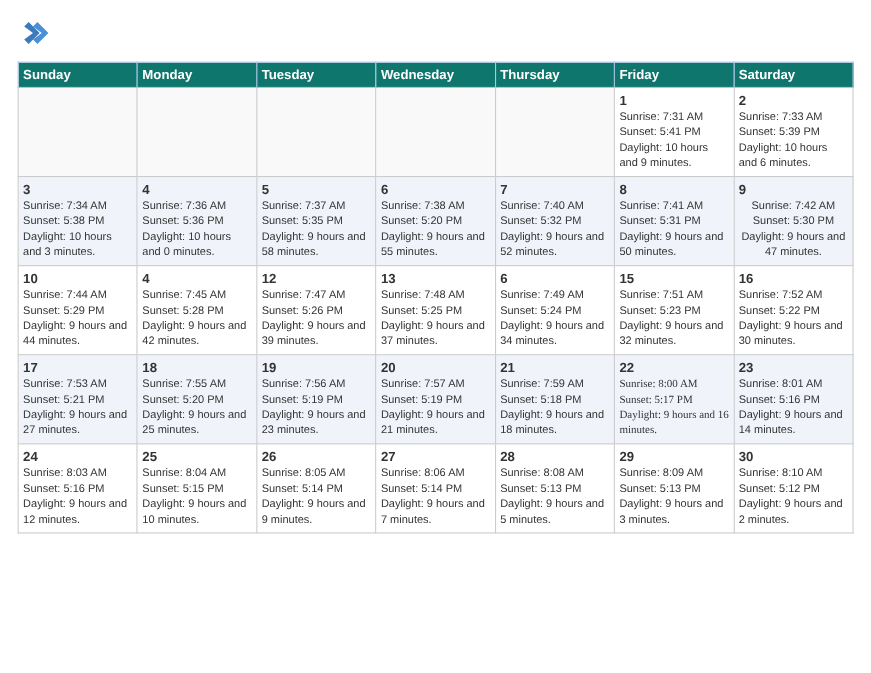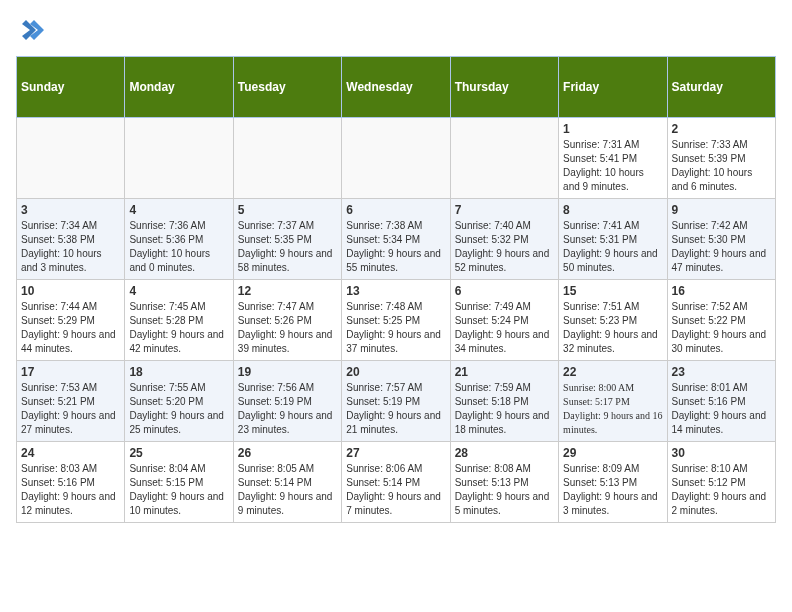--- a/index.html
+++ b/index.html
@@ -39,25 +39,25 @@
     .subtitle {
       font-size: 14px;
       color: #555;
     }
     table {
       width: 100%;
       border-collapse: collapse;
       table-layout: fixed;
     }
     thead tr th {
-      background-color: #4d7c0f;
+      background-color: #0f766e;
       color: #fff;
       font-size: 12px;
       font-weight: bold;
-      padding: 23px 4px;
+      padding: 4px 4px;
       text-align: left;
       border: 1px solid #aac5e8;
     }
     tbody tr td {
       border: 1px solid #ccc;
       vertical-align: top;
       padding: 4px 4px 4px 4px;
       font-size: 10.5px;
       color: #333;
       background: #fff;
@@ -149,38 +149,38 @@
           </td>
           <td>
             <span class="day-number">5</span>
             <div class="day-info" style="white-space: pre-line;">Sunrise: 7:37 AM
 Sunset: 5:35 PM
 Daylight: 9 hours and 58 minutes.</div>
           </td>
           <td>
             <span class="day-number">6</span>
             <div class="day-info" style="white-space: pre-line;">Sunrise: 7:38 AM
-Sunset: 5:34 PM
+Sunset: 5:20 PM
 Daylight: 9 hours and 55 minutes.</div>
           </td>
           <td>
             <span class="day-number">7</span>
             <div class="day-info" style="white-space: pre-line;">Sunrise: 7:40 AM
 Sunset: 5:32 PM
 Daylight: 9 hours and 52 minutes.</div>
           </td>
           <td>
             <span class="day-number">8</span>
             <div class="day-info" style="white-space: pre-line;">Sunrise: 7:41 AM
 Sunset: 5:31 PM
 Daylight: 9 hours and 50 minutes.</div>
           </td>
           <td>
             <span class="day-number">9</span>
-            <div class="day-info" style="white-space: pre-line;">Sunrise: 7:42 AM
+            <div class="day-info" style="white-space: pre-line; text-align: center;">Sunrise: 7:42 AM
 Sunset: 5:30 PM
 Daylight: 9 hours and 47 minutes.</div>
           </td>
         </tr>
         <tr>
           <td>
             <span class="day-number">10</span>
             <div class="day-info" style="white-space: pre-line;">Sunrise: 7:44 AM
 Sunset: 5:29 PM
 Daylight: 9 hours and 44 minutes.</div>

